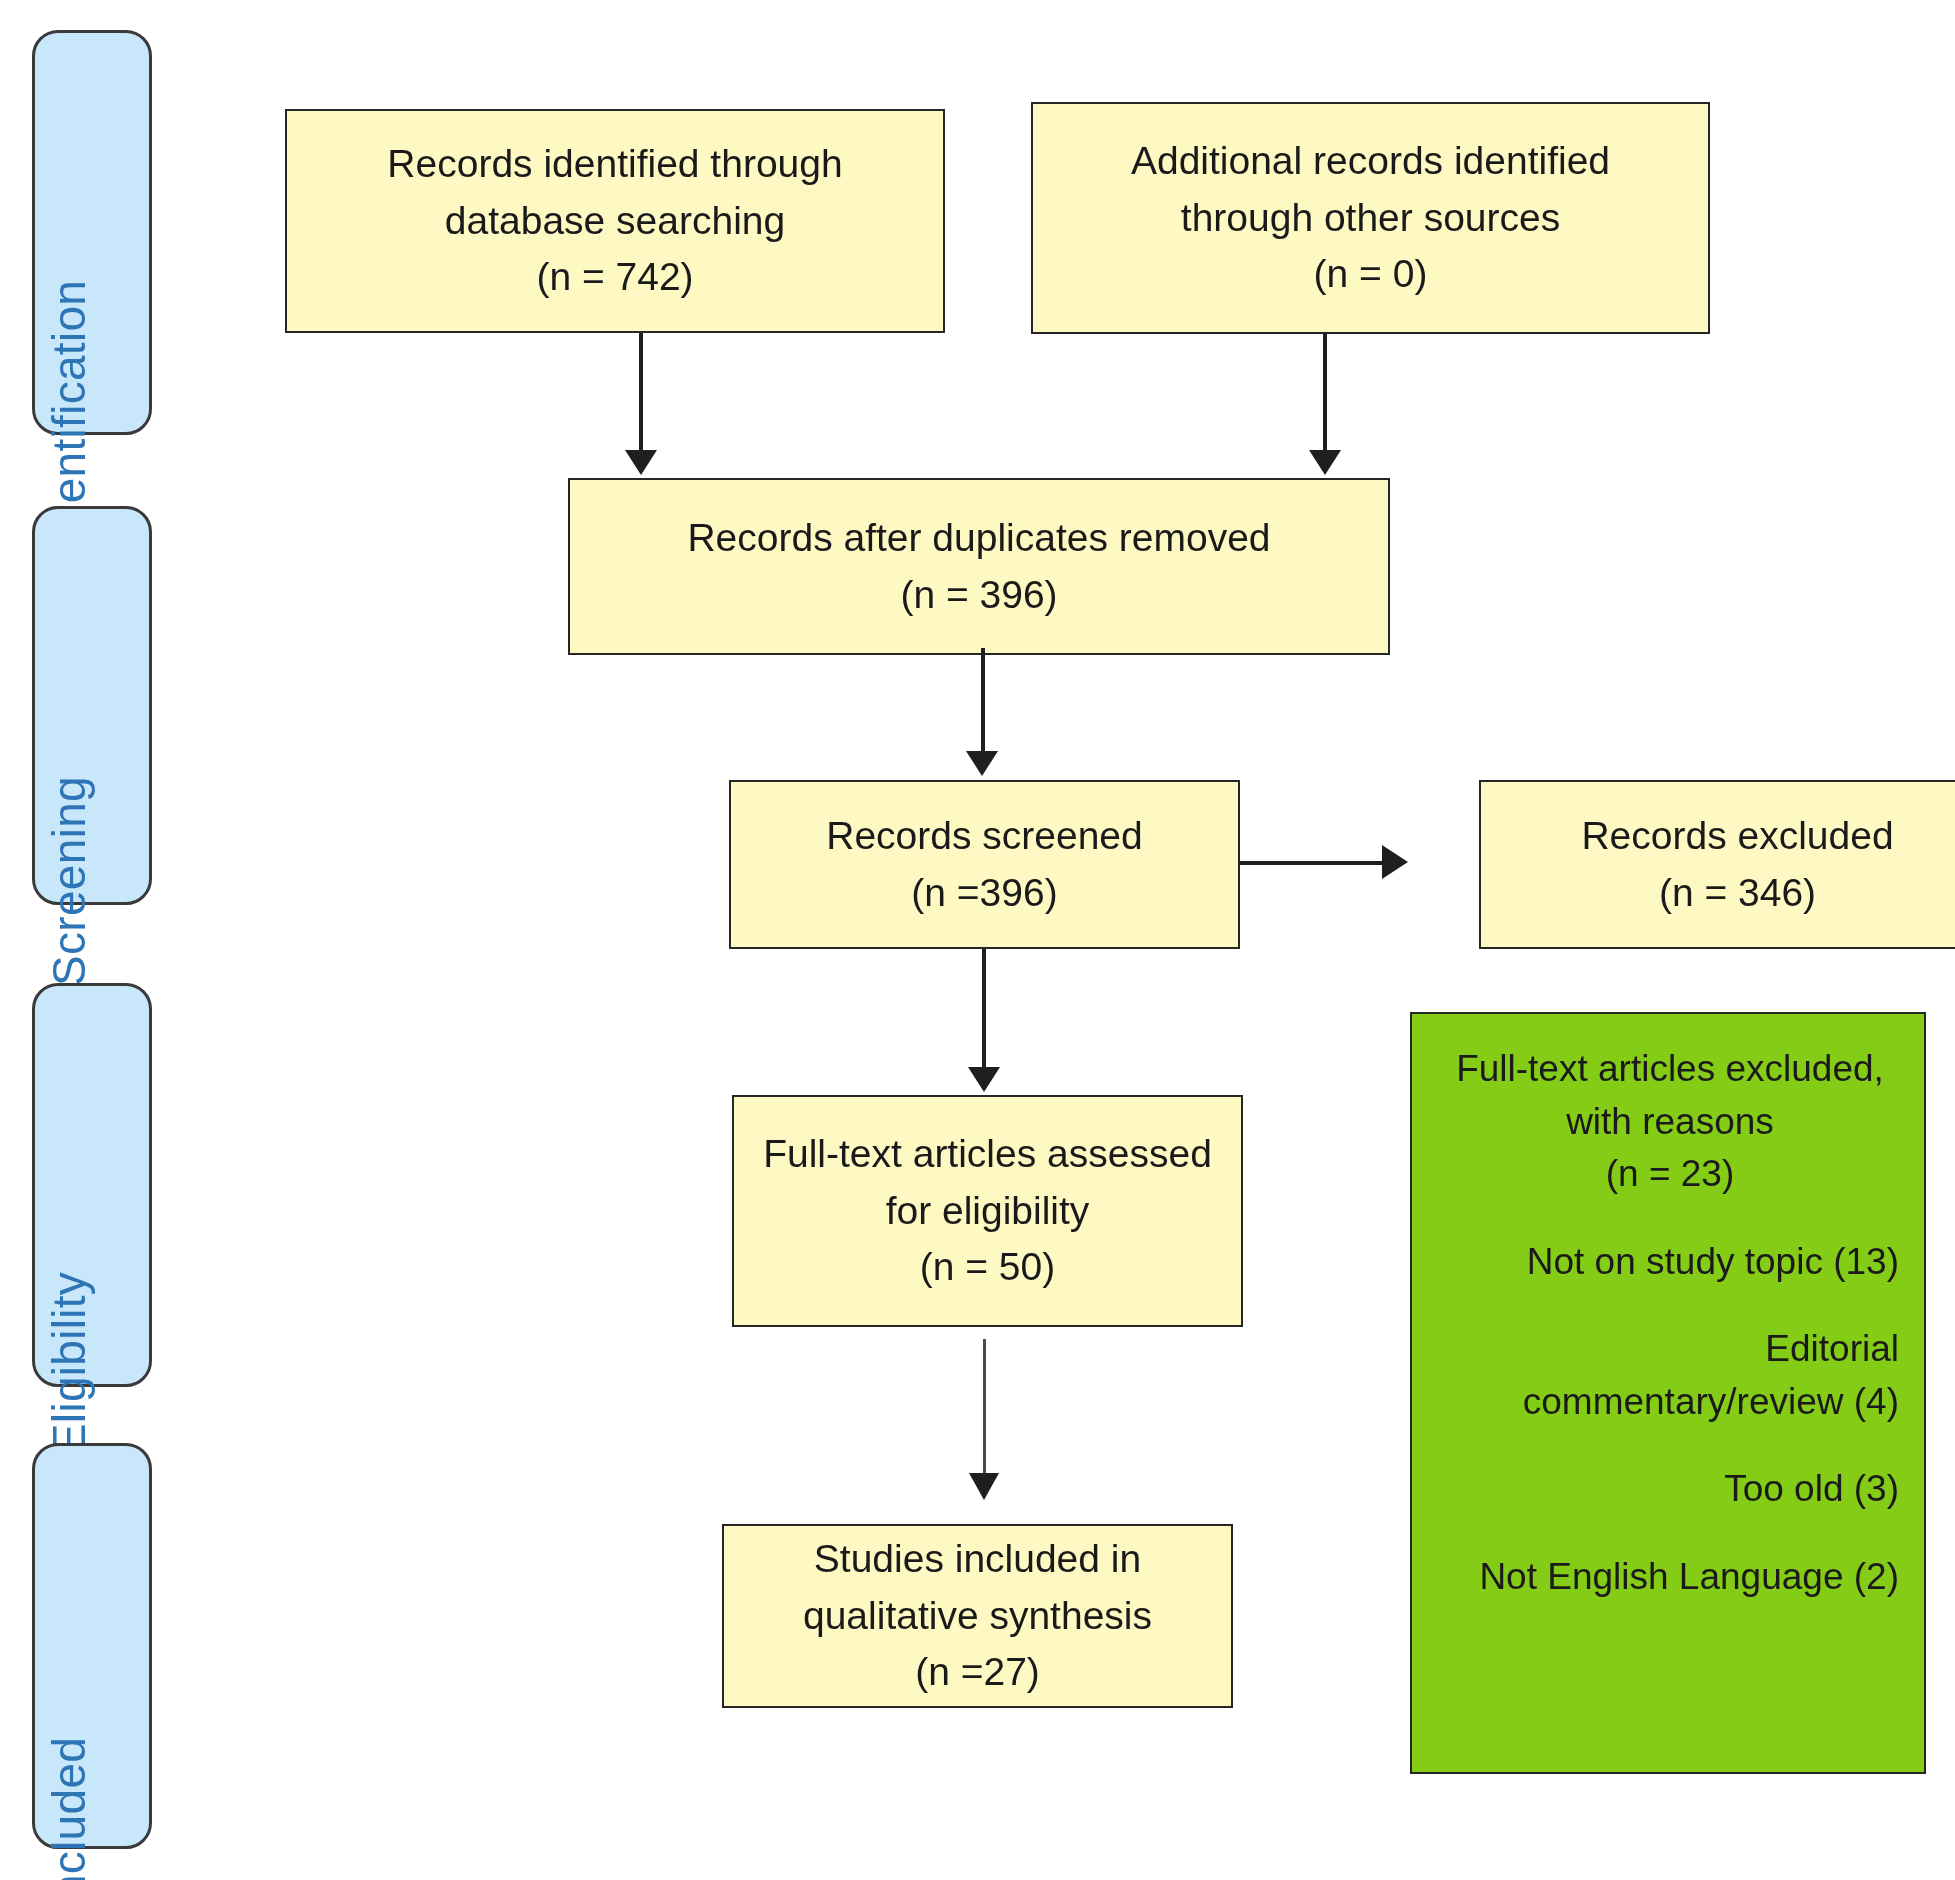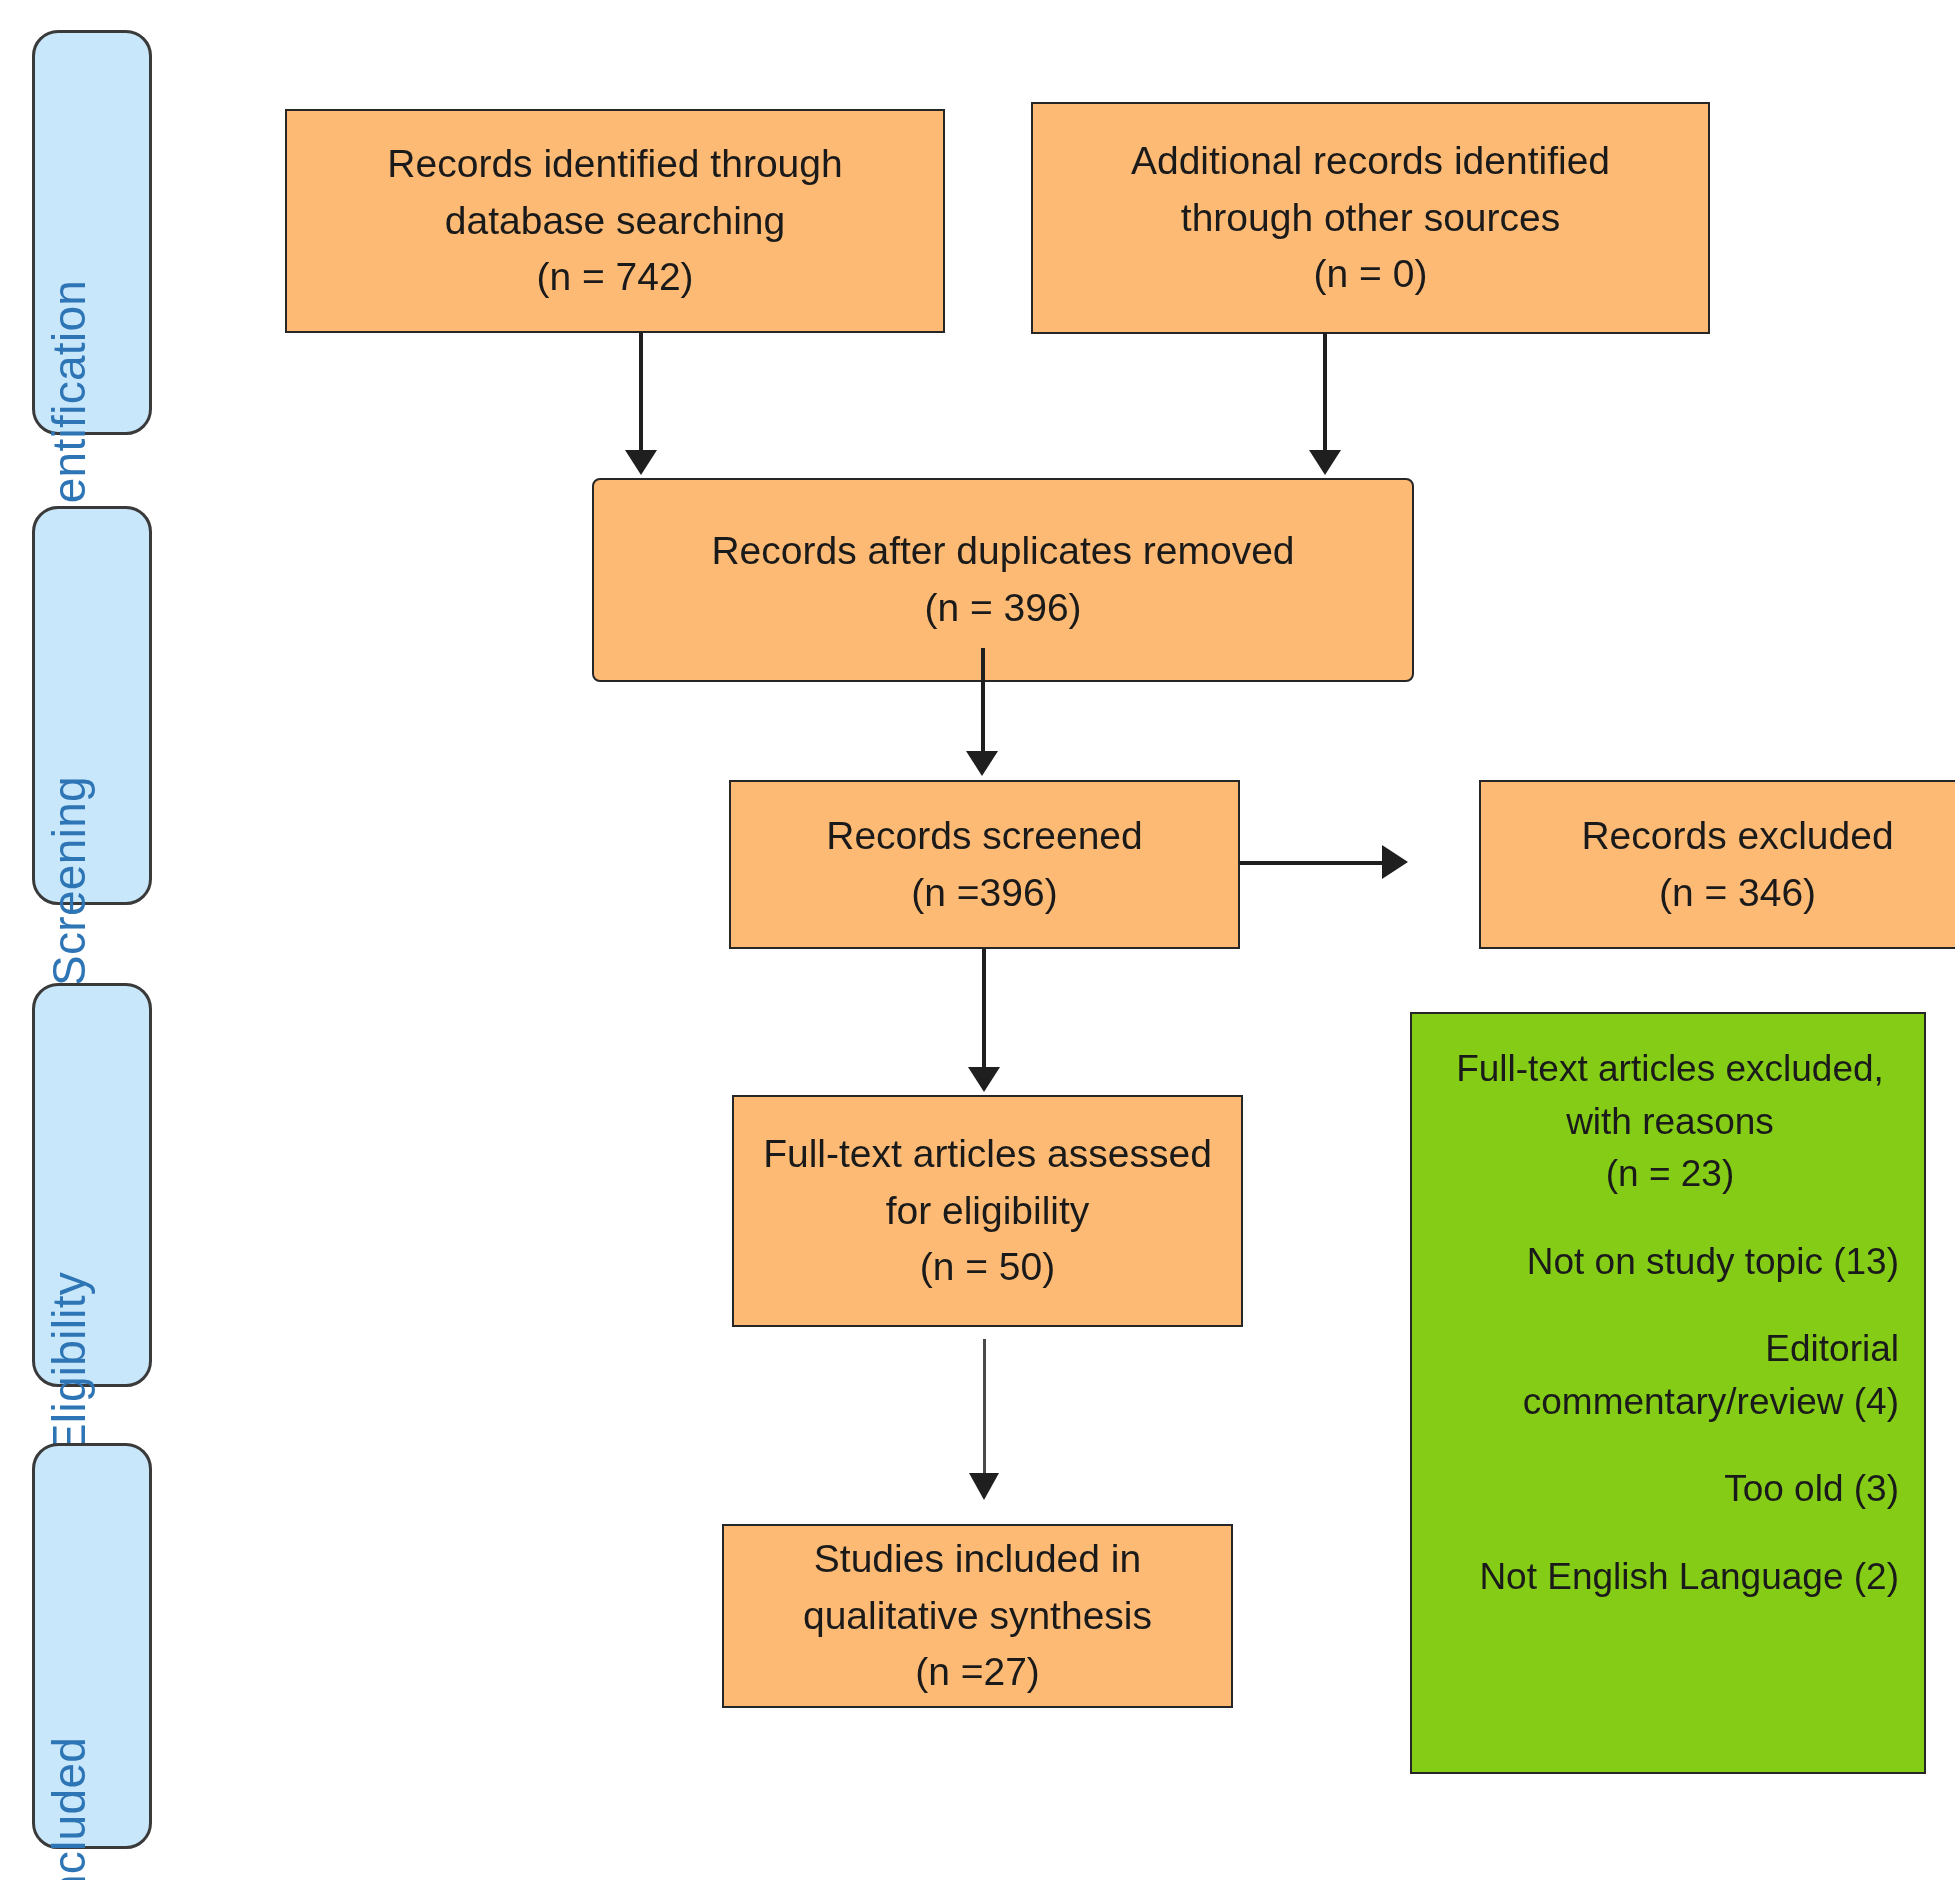--- a/index.html
+++ b/index.html
@@ -35,21 +35,21 @@
     white-space: nowrap;
     color: #2E75B6;
     font-size: 46px;
     line-height: 1;
     letter-spacing: 0.3px;
   }
 
   
   .box {
     position: absolute;
-    background: #fdba74;
+    background: #fef9c3;
     border: 2.5px solid #262626;
     box-sizing: border-box;
     display: flex;
     flex-direction: column;
     align-items: center;
     justify-content: center;
     color: #1a1a1a;
     font-size: 39px;
     line-height: 1.45;
     text-align: center;
@@ -148,21 +148,21 @@
     <span class="line">through other sources</span>
     <span class="line">(n = 0)</span>
   </div>
 
   <div class="v-line" style="left:639px; top:333px; width:3.7px; height:120px;"></div>
   <div class="arrow-down" style="left:625px; top:450px;"></div>
 
   <div class="v-line" style="left:1323px; top:333px; width:3.7px; height:120px;"></div>
   <div class="arrow-down" style="left:1309px; top:450px;"></div>
 
-  <div class="box" style="left:592px; top:478px; width:822px; height:204px;border-radius:8px;">
+  <div class="box" style="left:568px; top:478px; width:822px; height:177px;">
     <span class="line">Records after duplicates removed</span>
     <span class="line">(n = 396)</span>
   </div>
 
   <div class="v-line" style="left:981px; top:648px; width:3.7px; height:107px;"></div>
   <div class="arrow-down" style="left:966px; top:751px;"></div>
 
   <div class="box" style="left:729px; top:780px; width:511px; height:169px;">
     <span class="line">Records screened</span>
     <span class="line">(n =396)</span>

